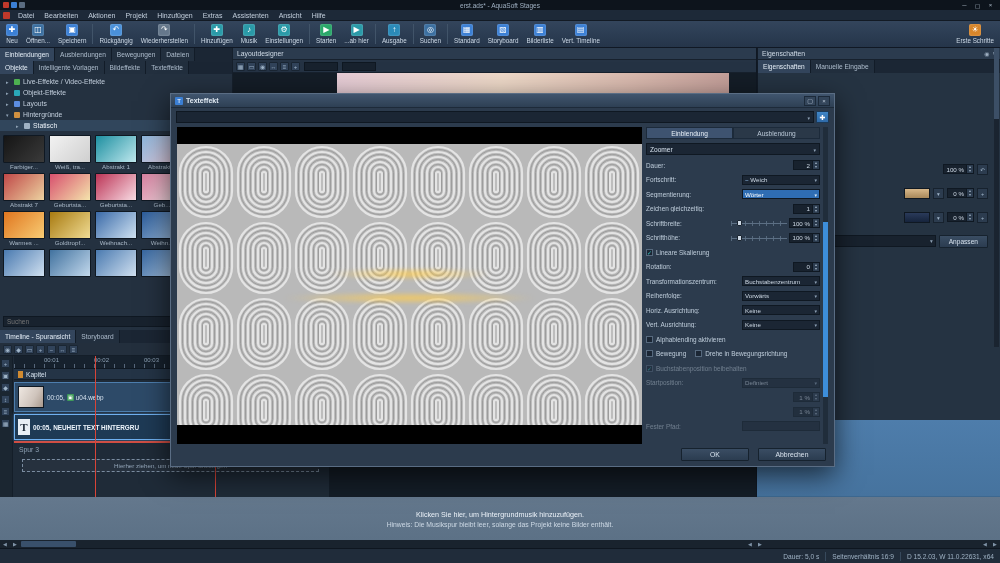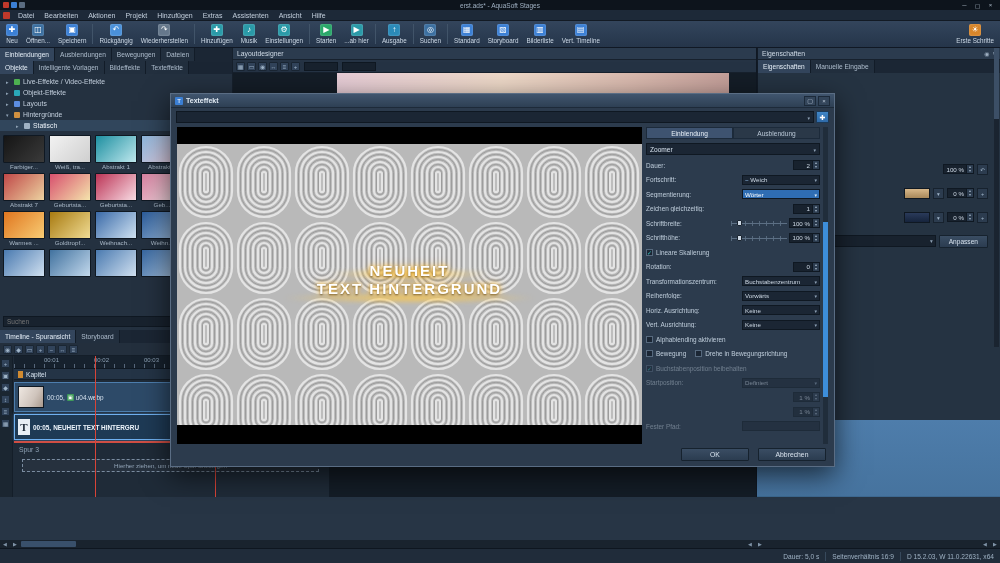--- a/index.html
+++ b/index.html
@@ -272,20 +272,24 @@
         <span class="rb-label">Vert. Timeline</span>
       </div>
     <div class="rb-item rb-right">
         <span class="rb-ico" style="background: rgb(216, 134, 42);">☀</span>
         <span class="rb-label">Erste Schritte</span>
       </div>
   </div>
 
   <div class="music-strip">
     <div class="music-upper"></div>
+    <div class="music-lower">
+      <span class="music-line1">Klicken Sie hier, um Hintergrundmusik hinzuzufügen.</span>
+      <span class="music-line2">Hinweis: Die Musikspur bleibt leer, solange das Projekt keine Bilder enthält.</span>
+    </div>
   </div>
 
   <div class="layout-designer">
     <div class="sub-titlebar">
         <span>Layoutdesigner</span>
       </div>
     <div class="ld-toolbar">
       <span class="mini-ico">▦</span>
       <span class="mini-ico">▭</span>
       <span class="mini-ico">◉</span>
@@ -595,24 +599,20 @@
                   <rect x="20.5" y="20.5" width="17" height="35" rx="8"></rect>
                   <rect x="25.5" y="25.5" width="7" height="25" rx="3"></rect>
                 </g>
               </pattern>
             </defs>
             <rect width="100%" height="100%" fill="url(#loops)"></rect>
           </svg>
         </div>
         <div class="pv-glow g1"></div>
         <div class="pv-glow g2"></div>
-        <div class="pv-text">
-          <div class="pv-line">NEUHEIT</div>
-          <div class="pv-line">TEXT HINTERGRUND</div>
-        </div>
       </div>
 
       <div class="settings">
         <div class="set-tabs">
           <span class="stab active">Einblendung</span>
           <span class="stab">Ausblendung</span>
         </div>
         <div class="effect-select">
           <span>Zoomer</span>
           <span class="arr"></span>

